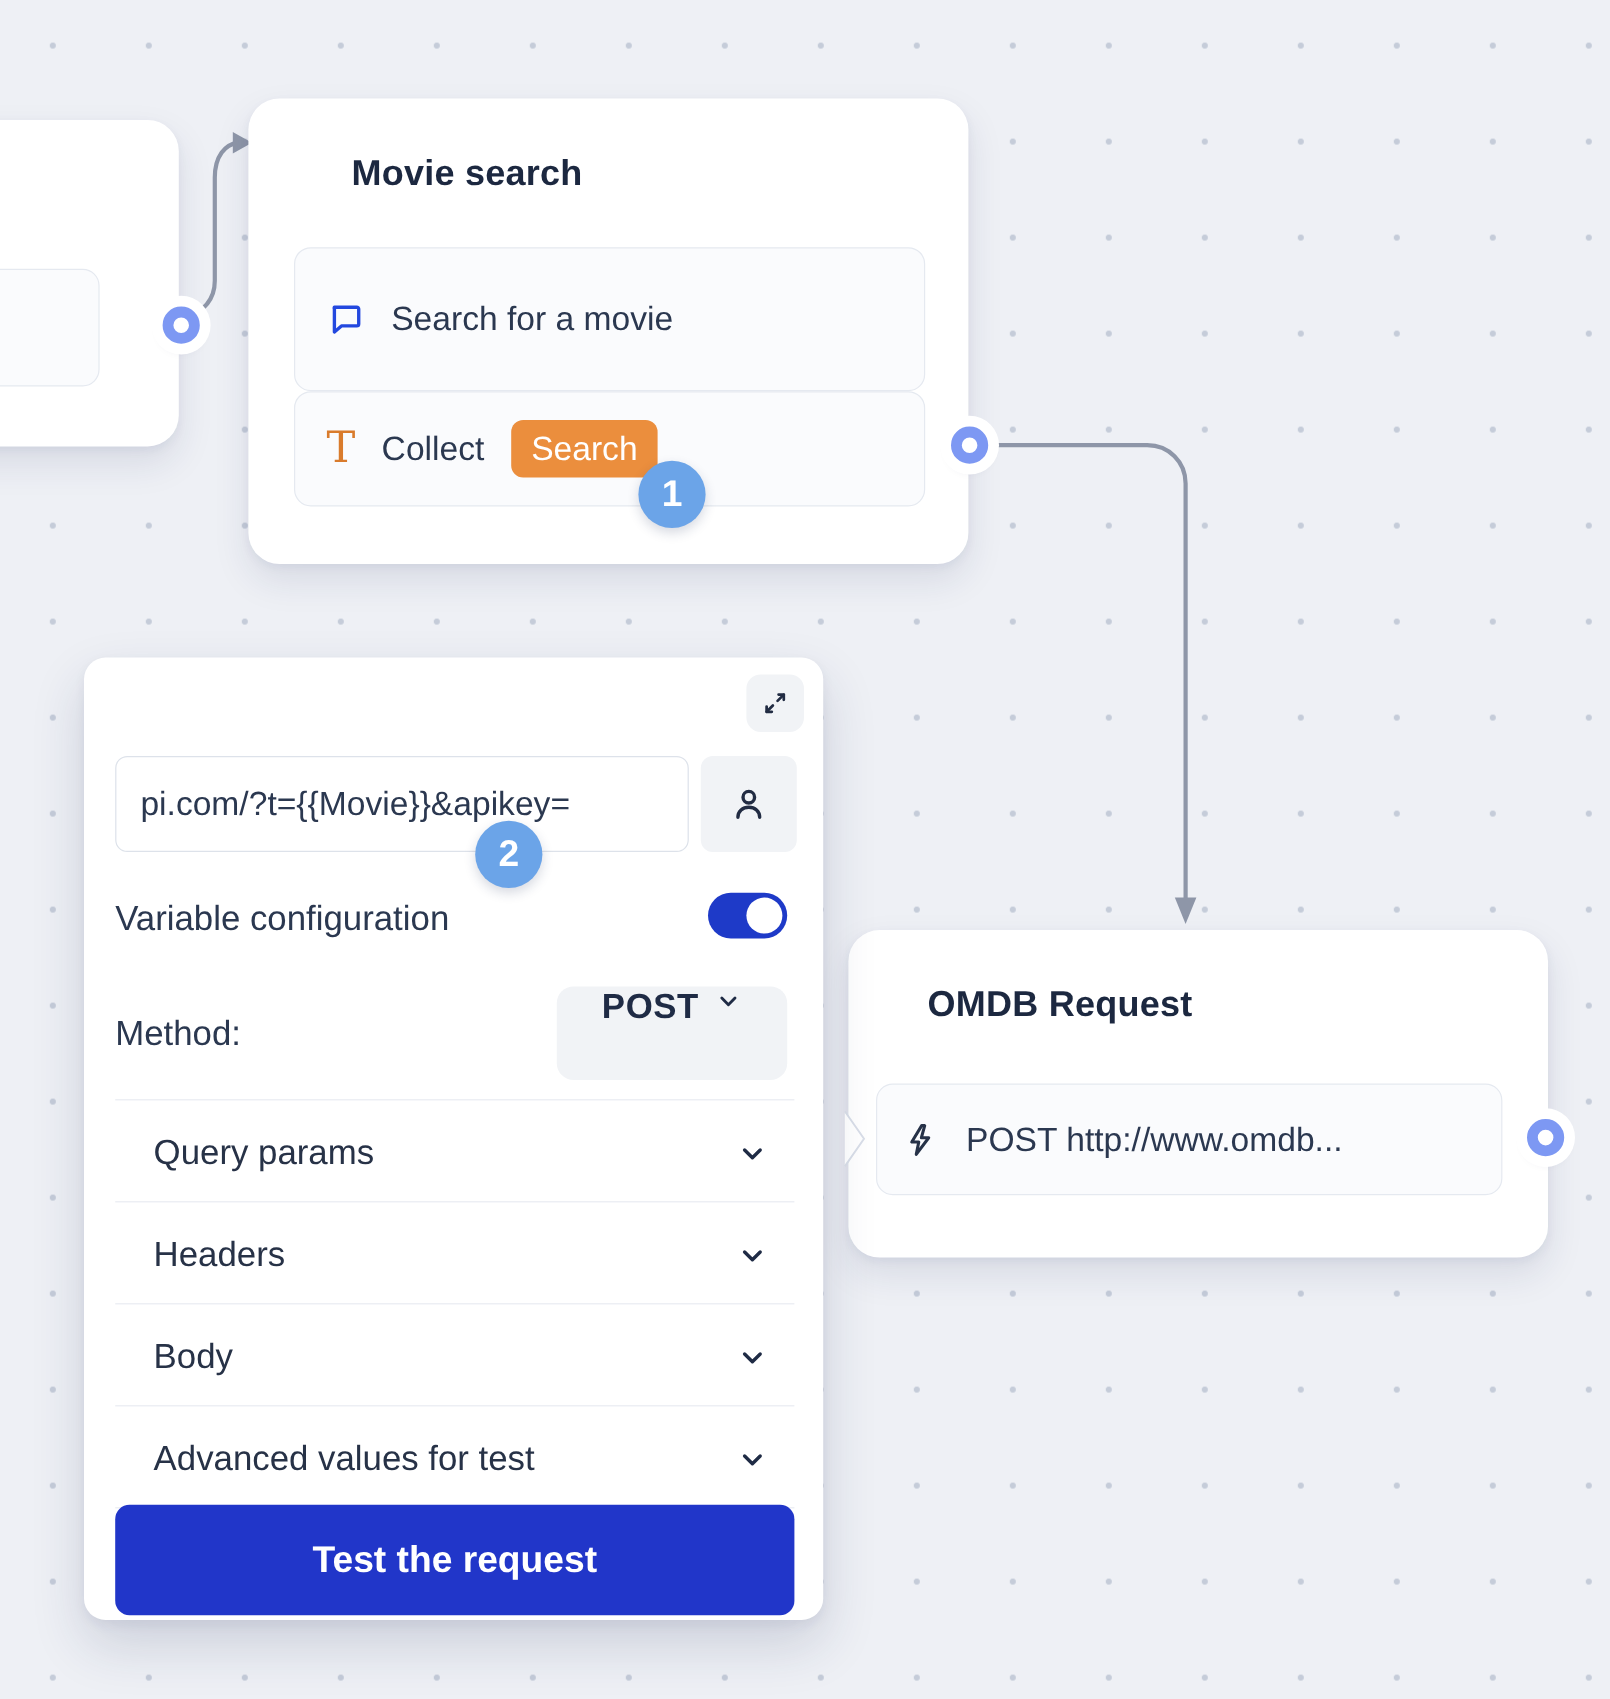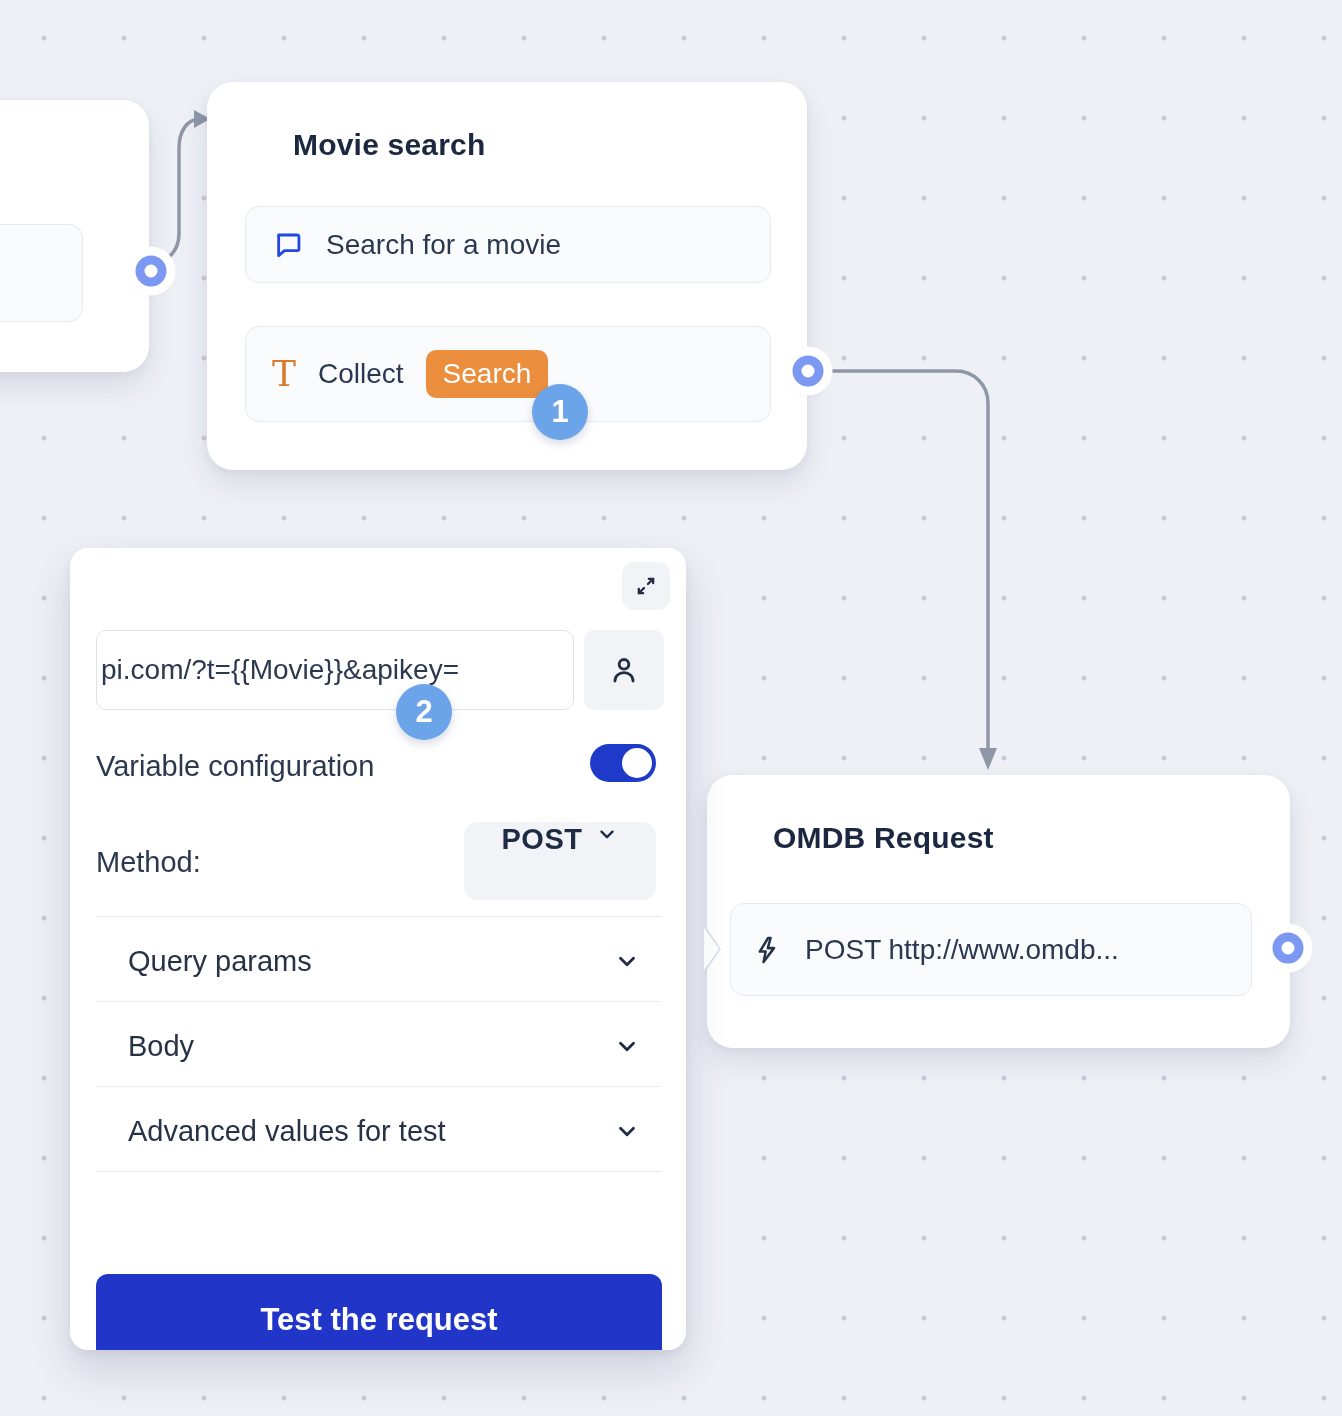--- a/index.html
+++ b/index.html
@@ -62,21 +62,21 @@
   }
   .icon-btn{
     position:absolute;background:#f1f3f6;border:none;border-radius:12px;cursor:pointer;
     display:flex;align-items:center;justify-content:center;padding:0;
   }
   .expand-btn{left:552px;top:14px;width:48px;height:48px;}
   .url-input{
     position:absolute;left:26px;top:82px;width:478px;height:80px;box-sizing:border-box;
     border:1.5px solid #dde2ea;border-radius:10px;background:#ffffff;
     font-family:"Liberation Sans", sans-serif;font-size:28px;color:#2b3850;
-    padding:0 4px;outline:none;
+    padding:0 20px;outline:none;
   }
   .person-btn{left:514px;top:82px;width:80px;height:80px;border-radius:10px;}
   .adv-label{position:absolute;left:26px;top:202px;font-size:29px;color:#2b3850;}
   .toggle{
     position:absolute;left:520px;top:196px;width:66px;height:38px;border-radius:19px;
     background:#1e3ac8;cursor:pointer;
   }
   .toggle .knob{
     position:absolute;right:4px;top:4px;width:30px;height:30px;border-radius:50%;background:#ffffff;
   }
@@ -89,21 +89,21 @@
   .method-select .value{font-size:29px;font-weight:600;color:#1f2b45;letter-spacing:.5px;}
   .sections{position:absolute;left:26px;top:368px;width:566px;}
   .section-row{
     height:80px;border-top:1.5px solid #e9ecf2;
     display:flex;align-items:center;justify-content:space-between;
     padding:4px 22px 0 32px;cursor:pointer;
   }
   .section-row:last-child{border-bottom:1.5px solid #e9ecf2;}
   .section-row .label{font-size:29px;color:#273247;}
   .test-btn{
-    position:absolute;left:26px;top:726px;width:566px;height:92px;
+    position:absolute;left:26px;top:706px;width:566px;height:92px;
     background:#2136c9;color:#ffffff;border:none;border-radius:12px;
     font-family:"Liberation Sans", sans-serif;font-size:31px;font-weight:700;cursor:pointer;
   }
   .input-notch{position:absolute;left:-6px;top:148px;}
 </style>
 </head>
 <body>
 
 <div class="canvas">
 
@@ -119,21 +119,21 @@
   </svg>
 
   <div class="node" style="left:-70px;top:100px;width:219px;height:272px;z-index:20;">
     <div class="subitem" style="left:-30px;top:124px;width:183px;height:98px;"></div>
   </div>
   <div class="port" style="left:151px;top:271px;"></div>
 
   <div class="node" style="left:207px;top:82px;width:600px;height:388px;z-index:20;">
     <div class="node-title">Movie search</div>
 
-    <div class="subitem" style="left:38px;top:124px;width:526px;height:77px;">
+    <div class="subitem" style="left:38px;top:124px;width:526px;height:120px;">
       <span class="icon">
         <svg width="32" height="32" viewBox="0 0 24 24" fill="none" stroke="#2348df" stroke-width="2.1" stroke-linejoin="round" stroke-linecap="round">
           <path d="M5 4.5 H19 a1.2 1.2 0 0 1 1.2 1.2 V15 a1.2 1.2 0 0 1 -1.2 1.2 H9.4 L5 20 V5.7 A1.2 1.2 0 0 1 5 4.5 Z"></path>
         </svg>
       </span>
       <span class="label">Search for a movie</span>
     </div>
 
     <div class="subitem" style="left:38px;top:244px;width:526px;height:96px;">
       <span class="icon t-glyph">T</span>
@@ -193,20 +193,26 @@
     </button>
 
     <div class="sections">
       <div class="section-row">
         <span class="label">Query params</span>
         <svg width="26" height="26" viewBox="0 0 24 24" fill="none" stroke="#1f2b45" stroke-width="2.6" stroke-linecap="round" stroke-linejoin="round">
             <polyline points="6,9.5 12,15.5 18,9.5"></polyline>
           </svg>
       </div>
       <div class="section-row">
+        <span class="label">Headers</span>
+        <svg width="26" height="26" viewBox="0 0 24 24" fill="none" stroke="#1f2b45" stroke-width="2.6" stroke-linecap="round" stroke-linejoin="round">
+            <polyline points="6,9.5 12,15.5 18,9.5"></polyline>
+          </svg>
+      </div>
+      <div class="section-row">
         <span class="label">Body</span>
         <svg width="26" height="26" viewBox="0 0 24 24" fill="none" stroke="#1f2b45" stroke-width="2.6" stroke-linecap="round" stroke-linejoin="round">
             <polyline points="6,9.5 12,15.5 18,9.5"></polyline>
           </svg>
       </div>
       <div class="section-row">
         <span class="label">Advanced values for test</span>
         <svg width="26" height="26" viewBox="0 0 24 24" fill="none" stroke="#1f2b45" stroke-width="2.6" stroke-linecap="round" stroke-linejoin="round">
             <polyline points="6,9.5 12,15.5 18,9.5"></polyline>
           </svg>

